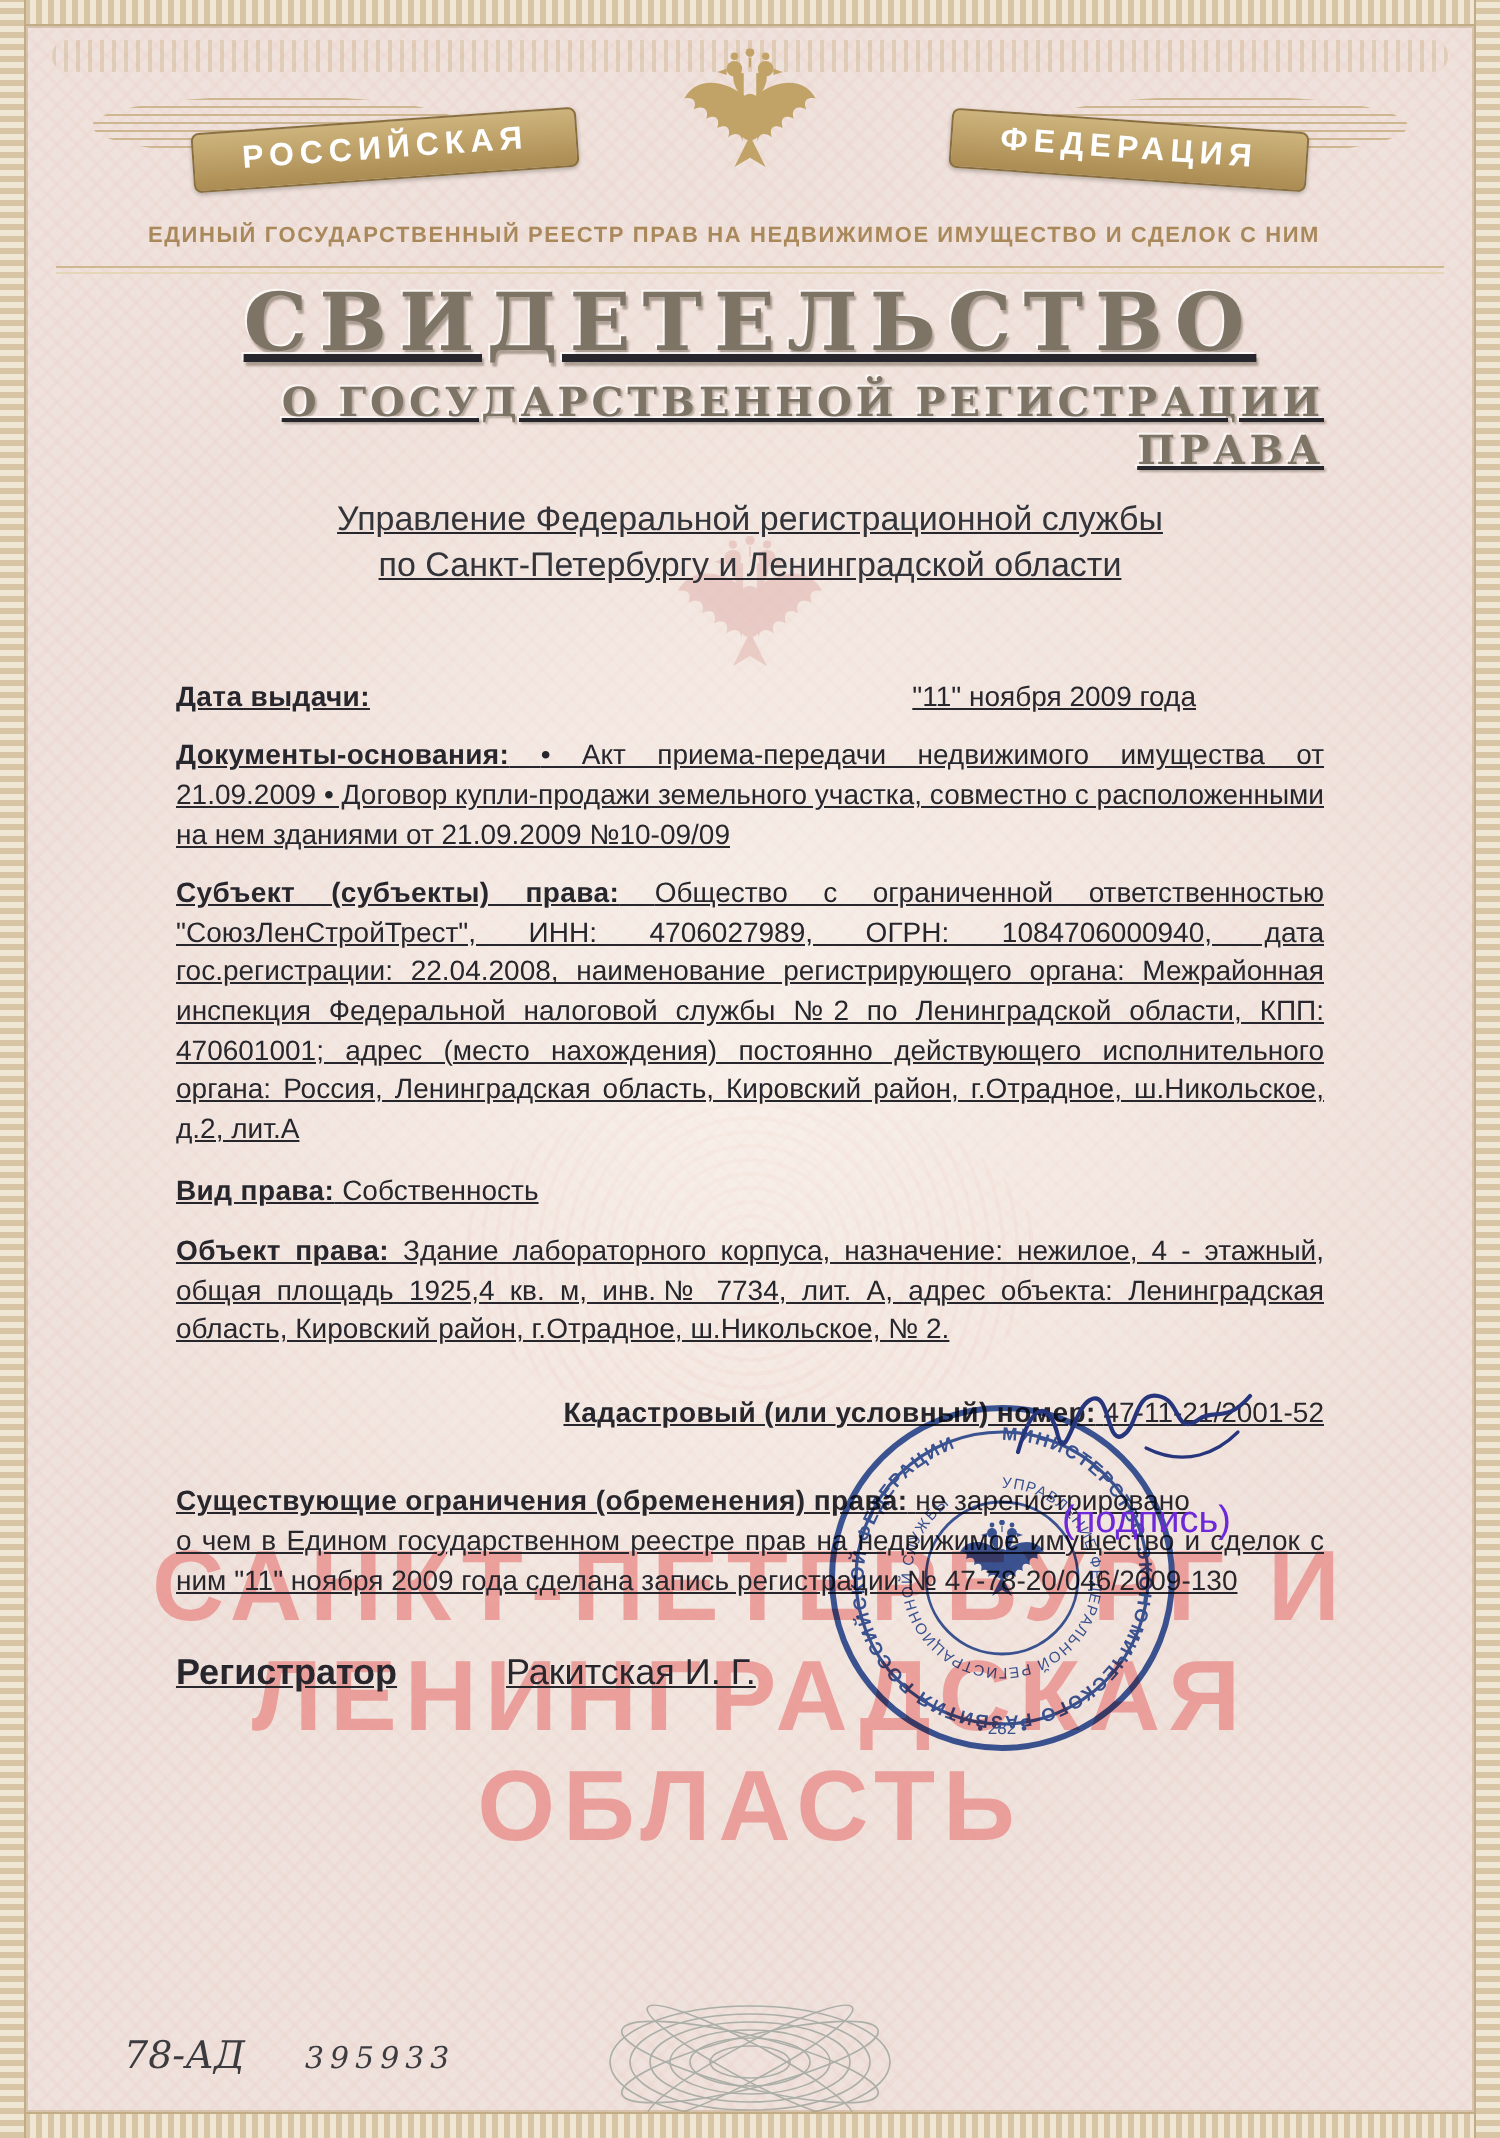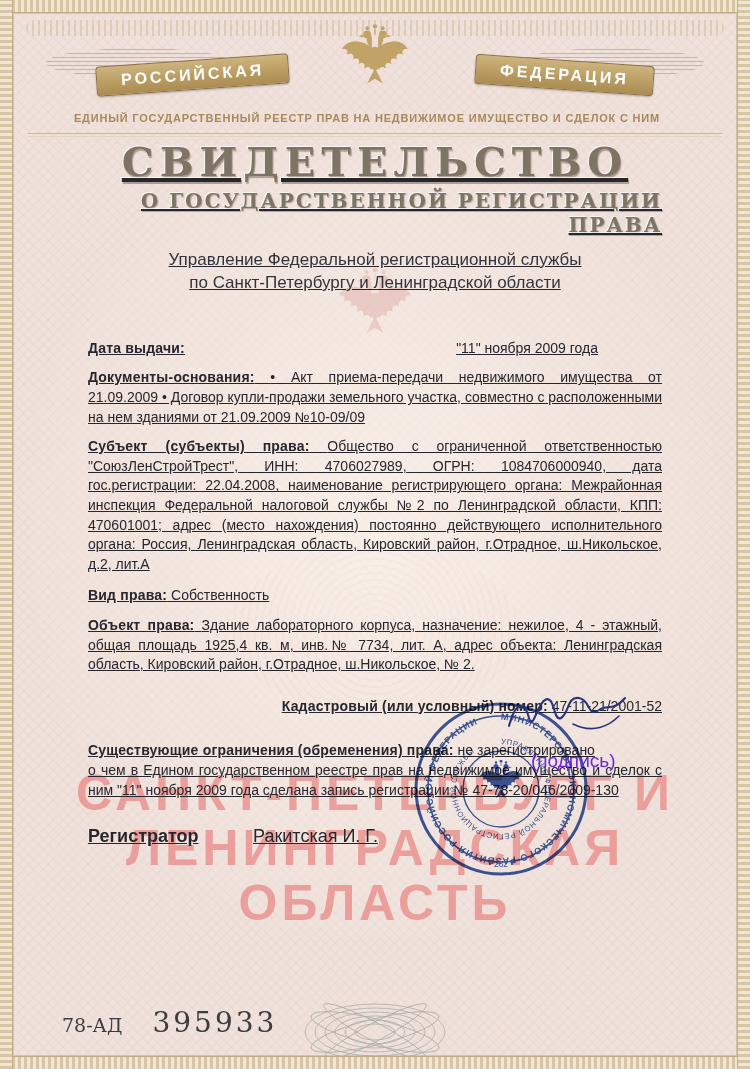--- a/index.html
+++ b/index.html
@@ -67,23 +67,23 @@
   .restrictions{margin-top:25px;}
   .note{margin-top:0;font-size:14px;line-height:1.4;text-align:justify;}
   .registrar{display:flex;margin-top:26px;font-size:18px;}
   .registrar b{width:165px;}
   
   .watermark{position:absolute;z-index:1;left:0;right:0;top:766px;text-align:center;
     font-weight:bold;font-size:50px;line-height:55px;letter-spacing:4px;color:#ea8f8c;opacity:.8;}
   .stamp-wrap{position:absolute;z-index:3;left:412px;top:700px;mix-blend-mode:multiply;opacity:.93;}
   .signature{position:absolute;z-index:4;left:503px;top:686px;color:#27357d;}
   .sign-caption{position:absolute;z-index:4;left:531px;top:750px;font-size:19px;color:#6d28d9;}
-  .serial{position:absolute;z-index:2;left:62px;bottom:30px;display:flex;gap:30px;align-items:baseline;color:#3c3c40;}
+  .serial{position:absolute;z-index:2;left:62px;bottom:30px;display:flex;gap:30px;align-items:baseline;color:#3c3c40;font-style:italic;}
   .serial-series{font-family:"DejaVu Serif",serif;font-size:19px;}
-  .serial-number{font-family:"DejaVu Serif",serif;font-size:28px;letter-spacing:3px;}
+  .serial-number{font-family:"DejaVu Serif",serif;font-size:15px;letter-spacing:3px;}
   .rosette{position:absolute;z-index:2;left:50%;bottom:2px;transform:translateX(-50%);}
   .hidden-defs{position:absolute;width:0;height:0;overflow:hidden;}
 </style>
 </head>
 <body>
 
 <svg class="hidden-defs" aria-hidden="true">
   <symbol id="eagle" viewBox="0 0 100 84">
     <g fill="currentColor">
       <path d="M46 30 C30 18 14 20 8 32 C14 31 16 34 14 39 C20 36 24 39 22 45 C28 42 31 45 29 51 C35 48 38 51 36 57 C41 53 45 55 45 60 L47 44 Z"></path>

